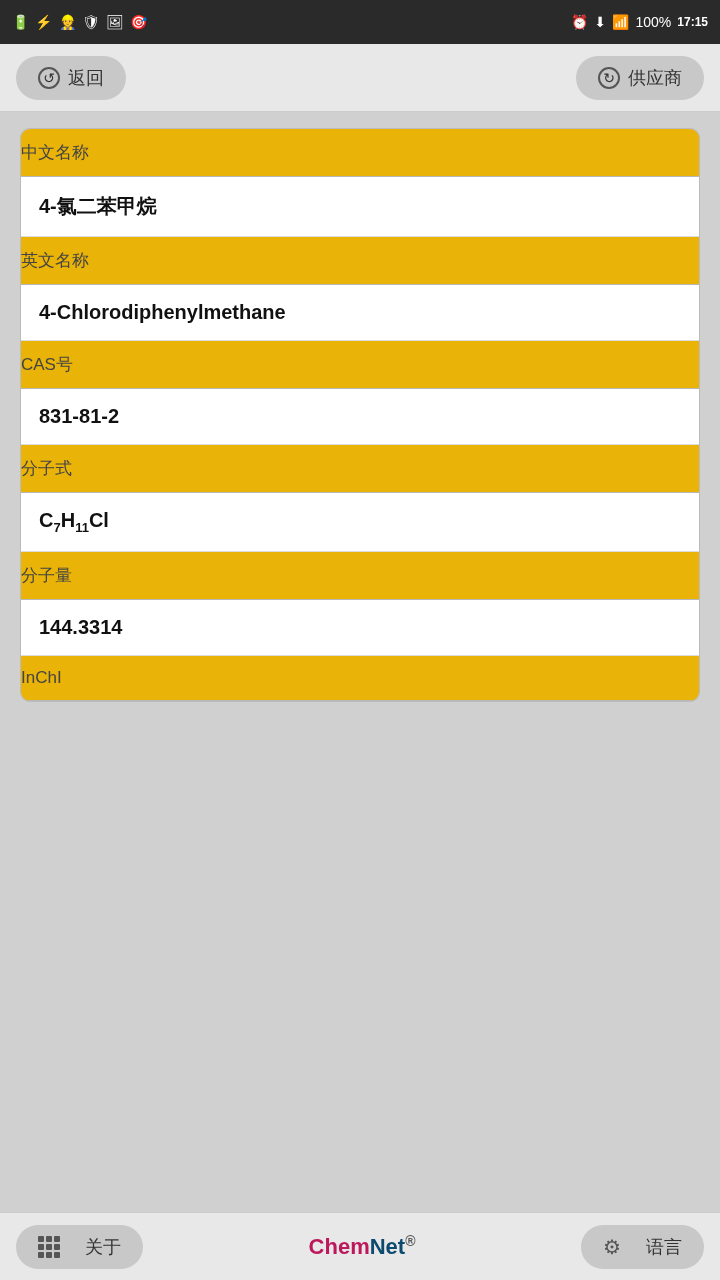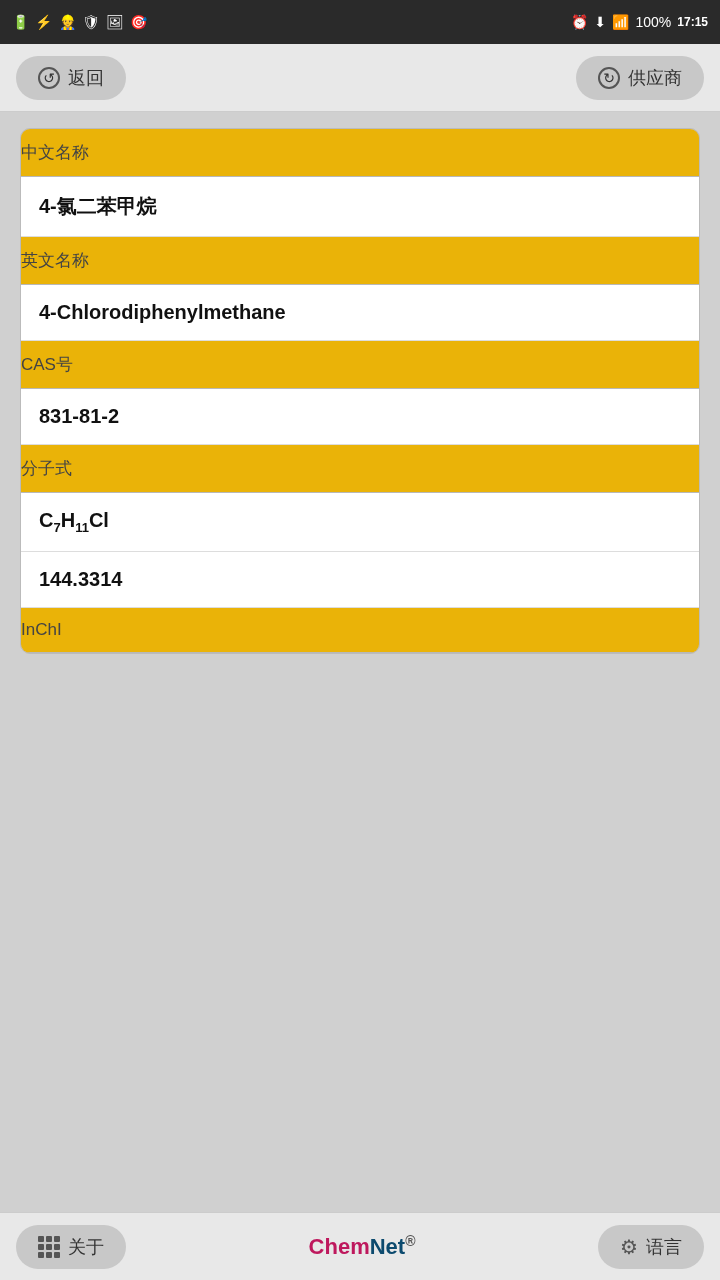--- a/index.html
+++ b/index.html
@@ -109,21 +109,21 @@
     }
     .bottom-btn {
       background: #c8c8c8;
       border: none;
       border-radius: 22px;
       padding: 10px 22px;
       font-size: 18px;
       color: #333;
       display: flex;
       align-items: center;
-      gap: 8px;
+      gap: 25px;
       cursor: pointer;
     }
     .brand-text {
       font-size: 22px;
       font-weight: bold;
     }
     .brand-chem {
       color: #be185d;
     }
     .brand-net {
@@ -221,20 +221,23 @@
       <span>831-81-2</span>
     </div>
 
     <div class="section-header">
       <span>分子式</span>
     </div>
     <div class="section-value">
       C<sub>7</sub>H<sub>11</sub>Cl
     </div>
 
+    <div class="section-header">
+      <span>分子量</span>
+    </div>
     <div class="section-value">
       <span>144.3314</span>
     </div>
 
     <div class="section-header">
       <span>InChI</span>
     </div>
 
   </div>
 </div>

